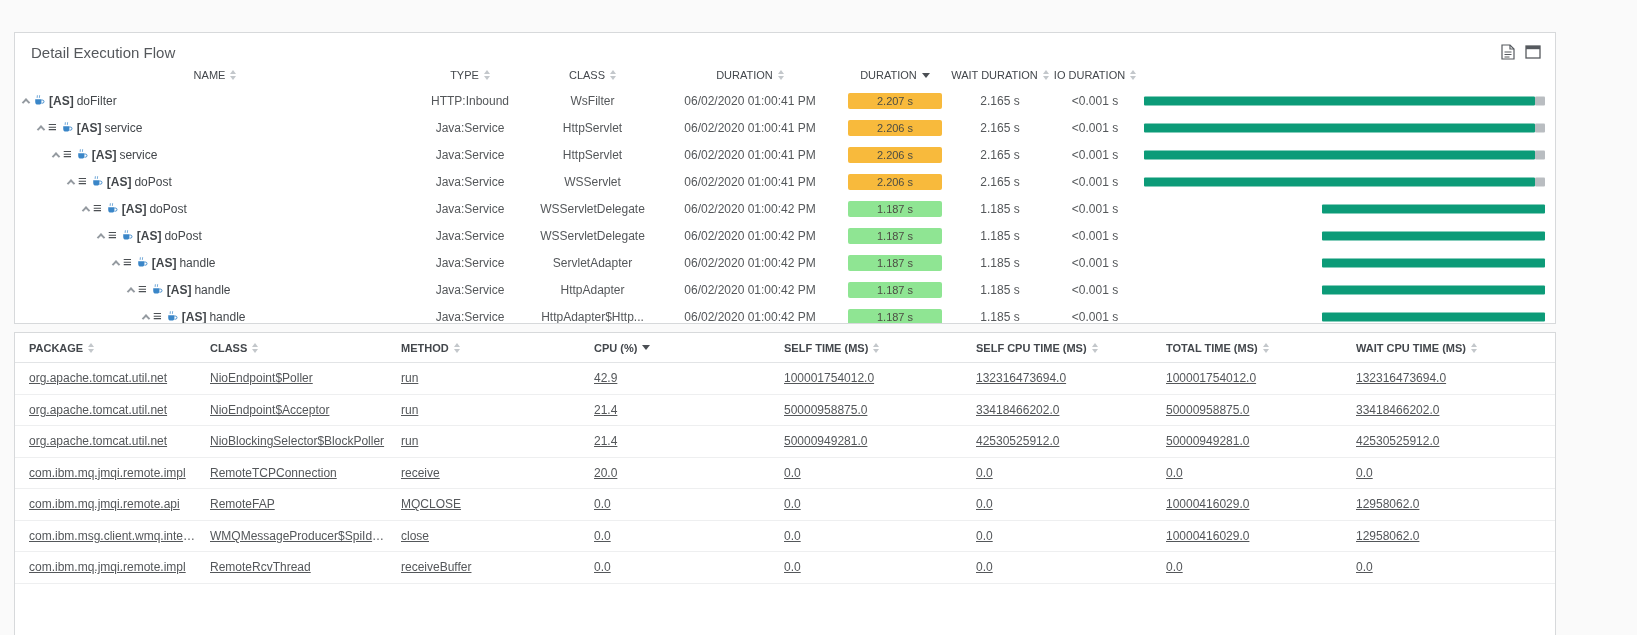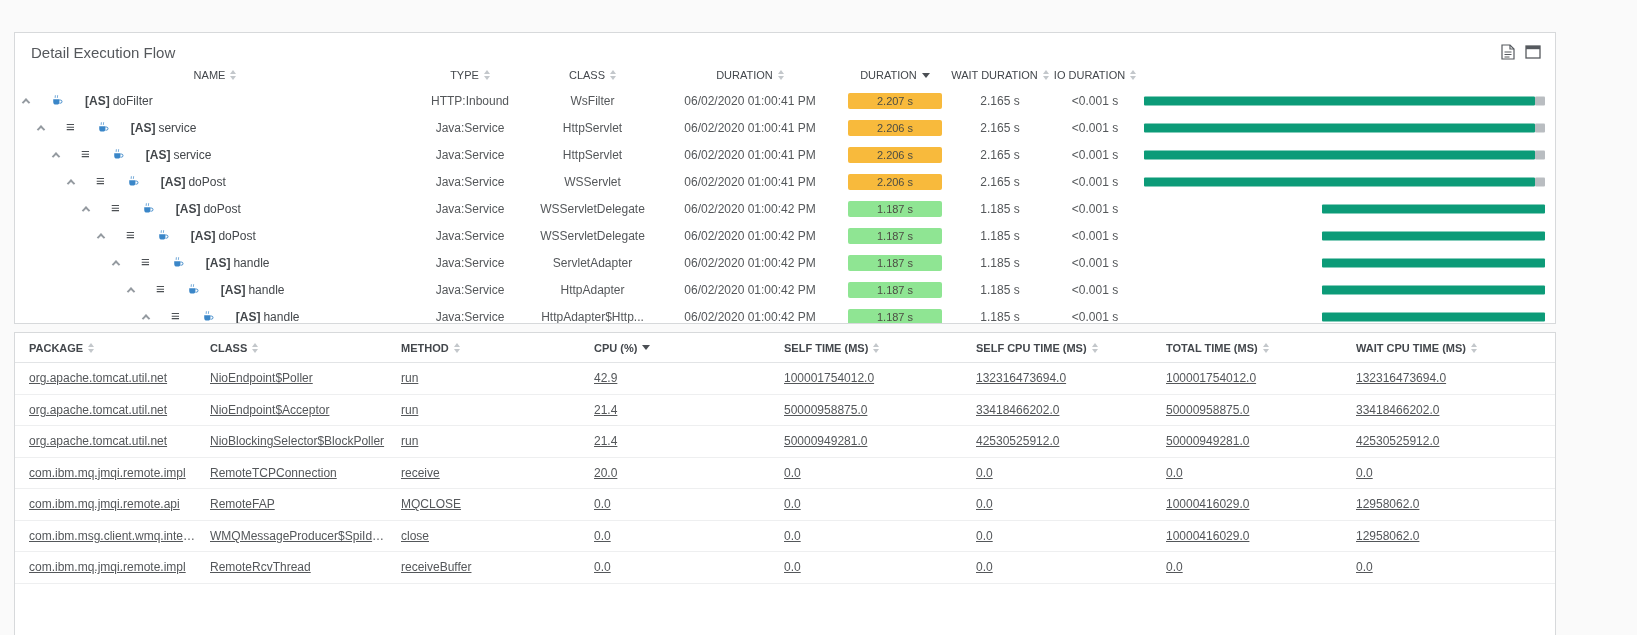--- a/index.html
+++ b/index.html
@@ -36,21 +36,21 @@
   
   .flow-header, .flow-row {
     display:grid;
     grid-template-columns:400px 110px 135px 180px 110px 100px 90px 1fr;
     align-items:center;
   }
   .flow-header { height:24px; font-size:11px; font-weight:normal; color:#43474c; }
   .fh-cell { display:flex; align-items:center; justify-content:center; cursor:pointer; }
   .flow-row { height:27px; font-size:12px; color:#54575a; }
   .cell.c { text-align:center; }
-  .name-cell { display:flex; align-items:center; gap:22px; overflow:hidden; white-space:nowrap; }
+  .name-cell { display:flex; align-items:center; gap:4px; overflow:hidden; white-space:nowrap; }
   .chev {
     width:6px; height:6px; flex:0 0 auto;
     border-left:2px solid #949aa0; border-top:2px solid #949aa0;
     transform:rotate(45deg) translate(1px,1px); cursor:pointer;
   }
   .menu-icon { font-size:15px; line-height:1; color:#4c5054; cursor:pointer; margin-top:-2px; }
   .java-icon { display:inline-flex; flex:0 0 auto; }
   .nm { color:#43474b; }
   .nm .pfx { font-weight:bold; }
   .nm .mth { margin-left:3px; }

